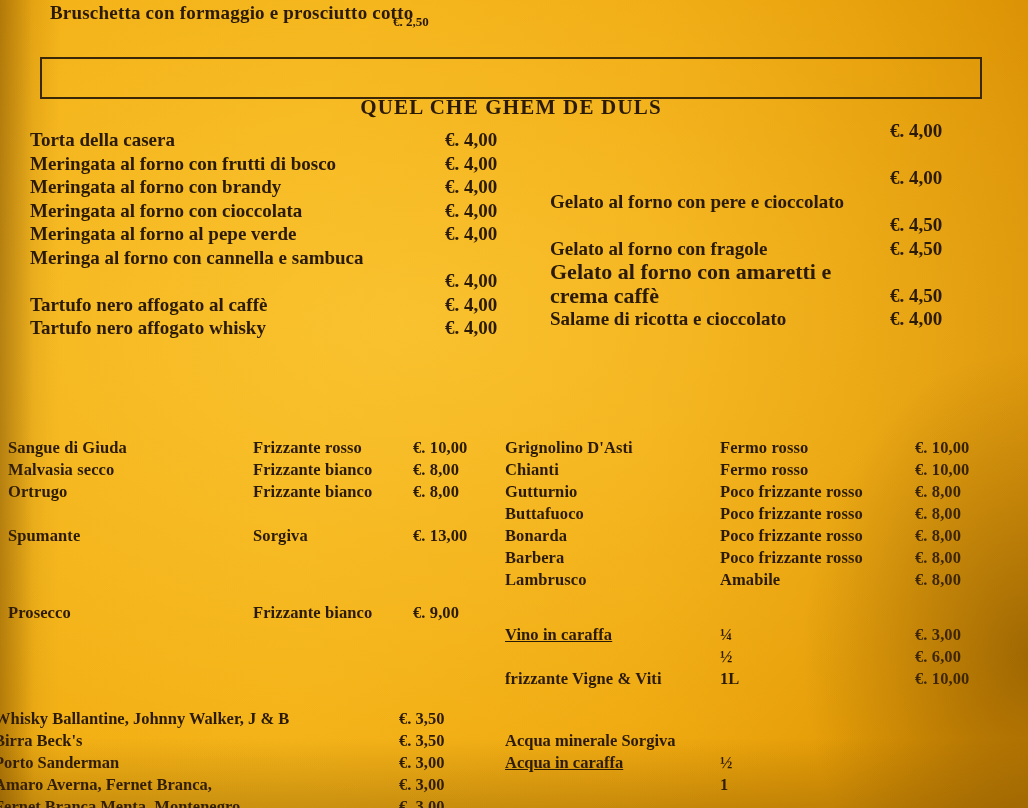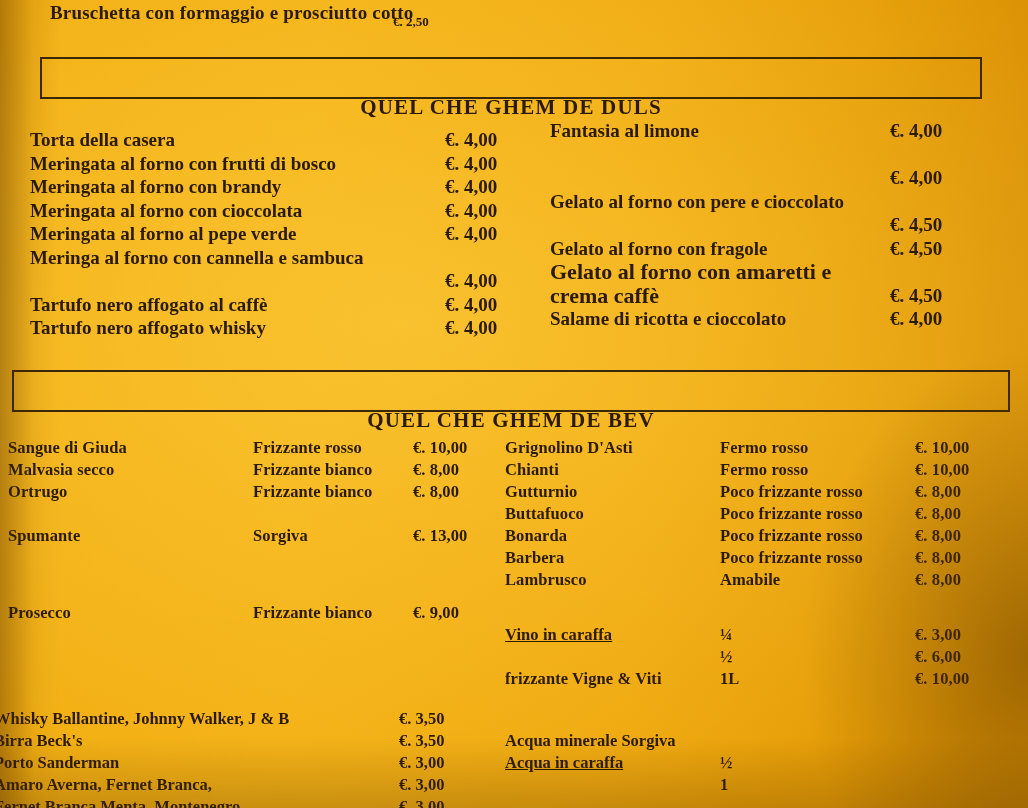--- a/index.html
+++ b/index.html
@@ -233,21 +233,20 @@
       <span class="pr">€. 4,00</span>
     </div>
     <div class="drow">
       <span class="nm">Tartufo nero affogato whisky</span>
       <span class="pr">€. 4,00</span>
     </div>
   </div>
 
   <div class="dess-col" id="dess-right">
     <div class="drow">
-      <span class="nm">Fantasia al limone</span>
       <span class="pr">€. 4,00</span>
     </div>
     <div class="drow h2">
       <span class="pr" style="top:23.5px;">€. 4,00</span>
     </div>
     <div class="drow h2">
       <span class="nm" style="width:300px;white-space:normal;">Gelato al forno con pere e cioccolato</span>
       <span class="pr" style="top:23.5px;">€. 4,50</span>
     </div>
     <div class="drow">
@@ -257,23 +256,20 @@
     <div class="drow h2">
       <span class="nm" style="width:340px;white-space:normal;font-size:22px;">Gelato al forno con amaretti e crema caffè</span>
       <span class="pr" style="top:23.5px;">€. 4,50</span>
     </div>
     <div class="drow">
       <span class="nm">Salame di ricotta e cioccolato</span>
       <span class="pr">€. 4,00</span>
     </div>
   </div>
 
-  <div class="banner" id="banner-bev">
-    <span>QUEL CHE GHEM DE BEV</span>
-  </div>
 
   <div class="drink-col" id="drinks-left">
     <div class="wrow">
       <span class="nm">Sangue di Giuda</span>
       <span class="ty">Frizzante rosso</span>
       <span class="pr">€. 10,00</span>
     </div>
     <div class="wrow">
       <span class="nm">Malvasia secco</span>
       <span class="ty">Frizzante bianco</span>

